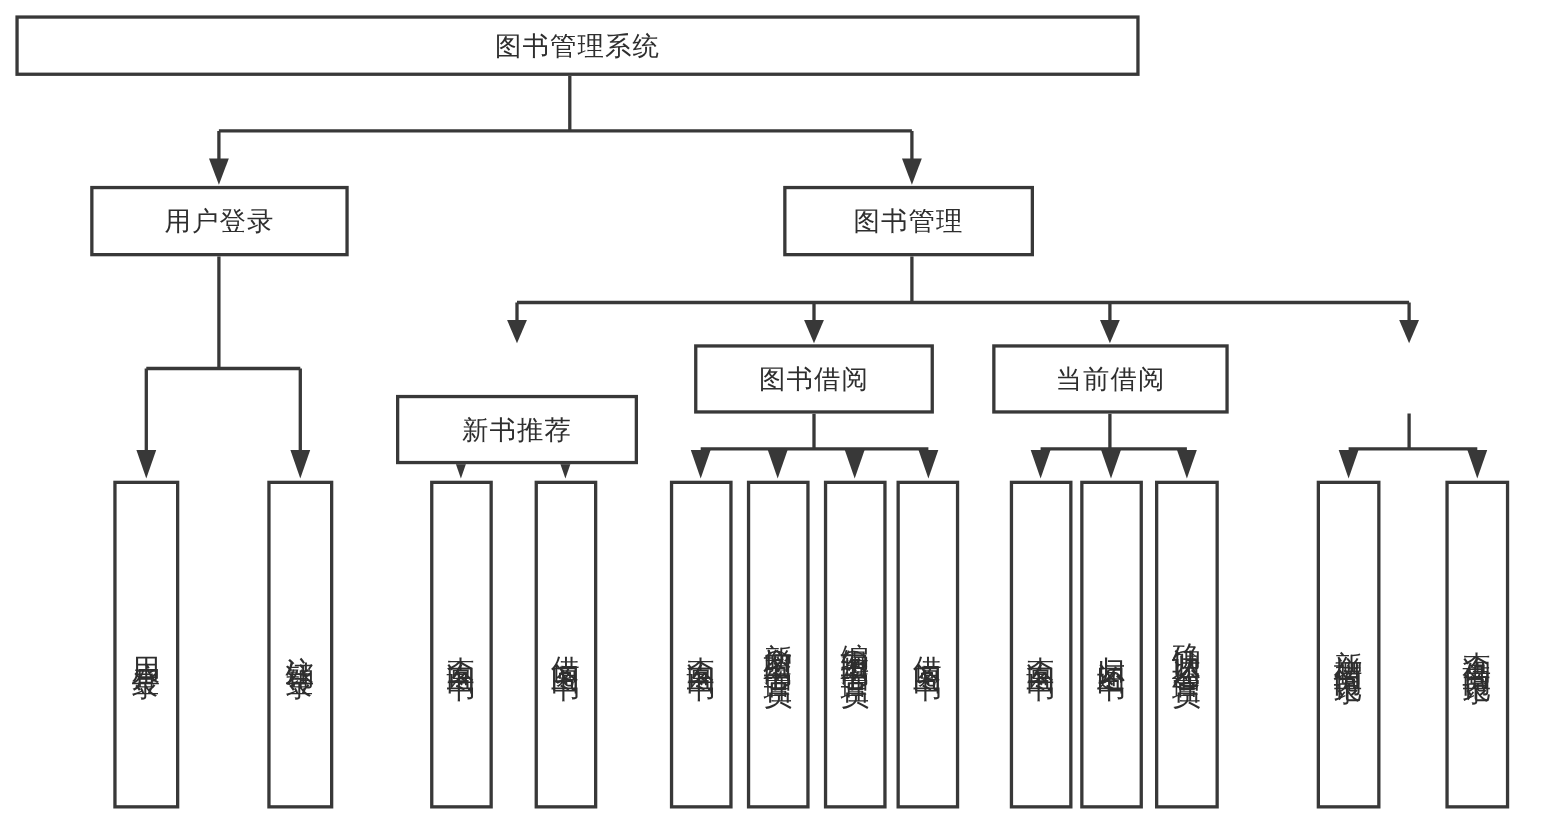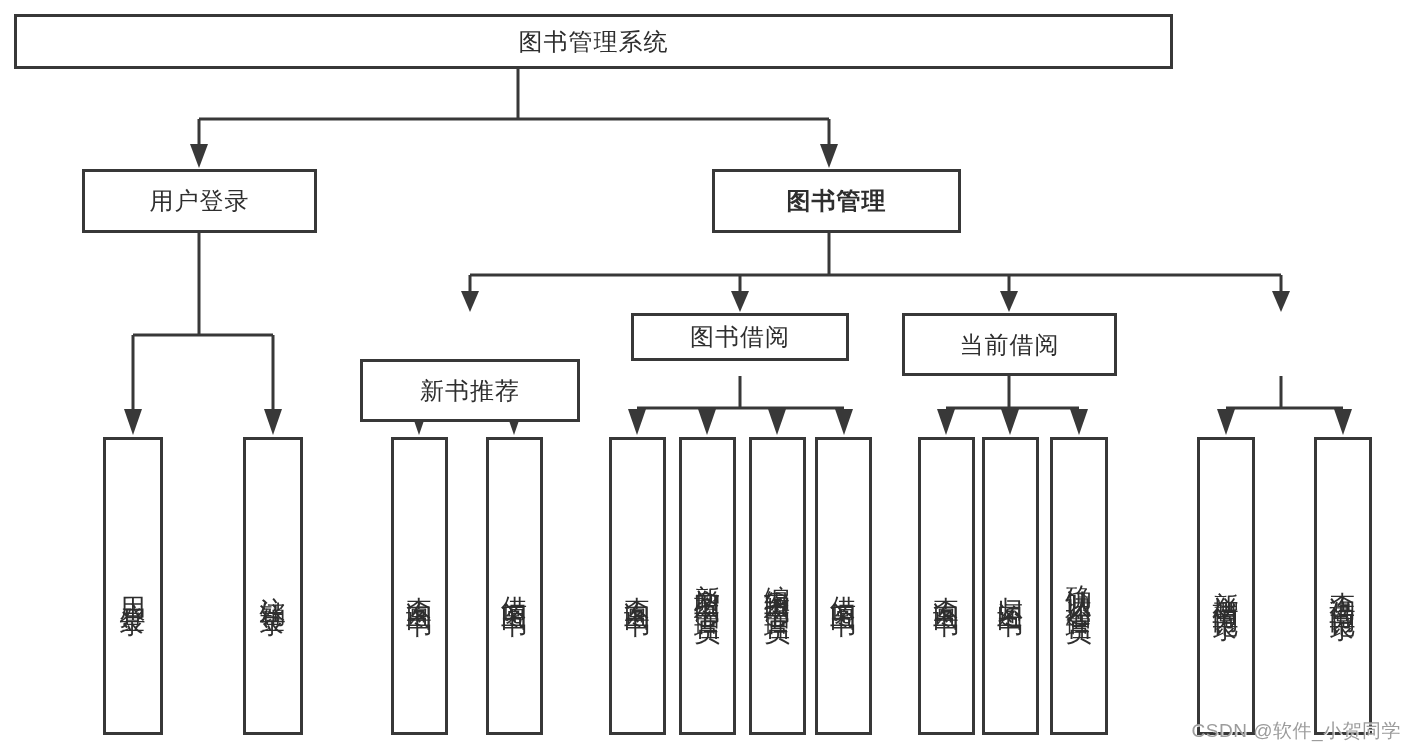--- a/index.html
+++ b/index.html
@@ -64,35 +64,35 @@
       <polygon points="768,409 786,409 777,435"></polygon>
       <polygon points="835,409 853,409 844,435"></polygon>
       <polygon points="937,409 955,409 946,435"></polygon>
       <polygon points="1001,409 1019,409 1010,435"></polygon>
       <polygon points="1070,409 1088,409 1079,435"></polygon>
       <polygon points="1217,409 1235,409 1226,435"></polygon>
       <polygon points="1334,409 1352,409 1343,435"></polygon>
     </g>
   </svg>
 
-  <div class="node" style="left:14px; top:14px; width:1159px; height:55px;">
+  <div class="node" style="left:14px; top:14px; width:1022px; height:55px;">
     <span class="hlabel">图书管理系统</span>
   </div>
 
   <div class="node" style="left:82px; top:169px; width:235px; height:64px;">
     <span class="hlabel">用户登录</span>
   </div>
-  <div class="node" style="left:712px; top:169px; width:249px; height:64px;font-weight:bold;">
+  <div class="node" style="left:712px; top:169px; width:228px; height:64px;">
     <span class="hlabel">图书管理</span>
   </div>
 
   <div class="node" style="left:360px; top:313px; width:220px; height:63px;margin-top:46px;">
     <span class="hlabel">新书推荐</span>
   </div>
-  <div class="node" style="left:631px; top:313px; width:218px; height:48px;">
+  <div class="node" style="left:631px; top:313px; width:218px; height:63px;">
     <span class="hlabel">图书借阅</span>
   </div>
   <div class="node" style="left:902px; top:313px; width:215px; height:63px;justify-content:center;">
     <span class="hlabel">当前借阅</span>
   </div>
 
   <div class="node" style="left:103px; top:437px; width:60px; height:298px;">
     <span class="vlabel">用户登录</span>
   </div>
   <div class="node" style="left:243px; top:437px; width:60px; height:298px;">
@@ -129,15 +129,14 @@
     <span class="vlabel">确认归还（管理员）</span>
   </div>
 
   <div class="node" style="left:1197px; top:437px; width:58px; height:298px;">
     <span class="vlabel">新增借阅记录</span>
   </div>
   <div class="node" style="left:1314px; top:437px; width:58px; height:298px;">
     <span class="vlabel">查询借阅记录</span>
   </div>
 
-  <div class="watermark">CSDN @软件_小贺同学</div>
 
 </div>
 
 </body></html>

